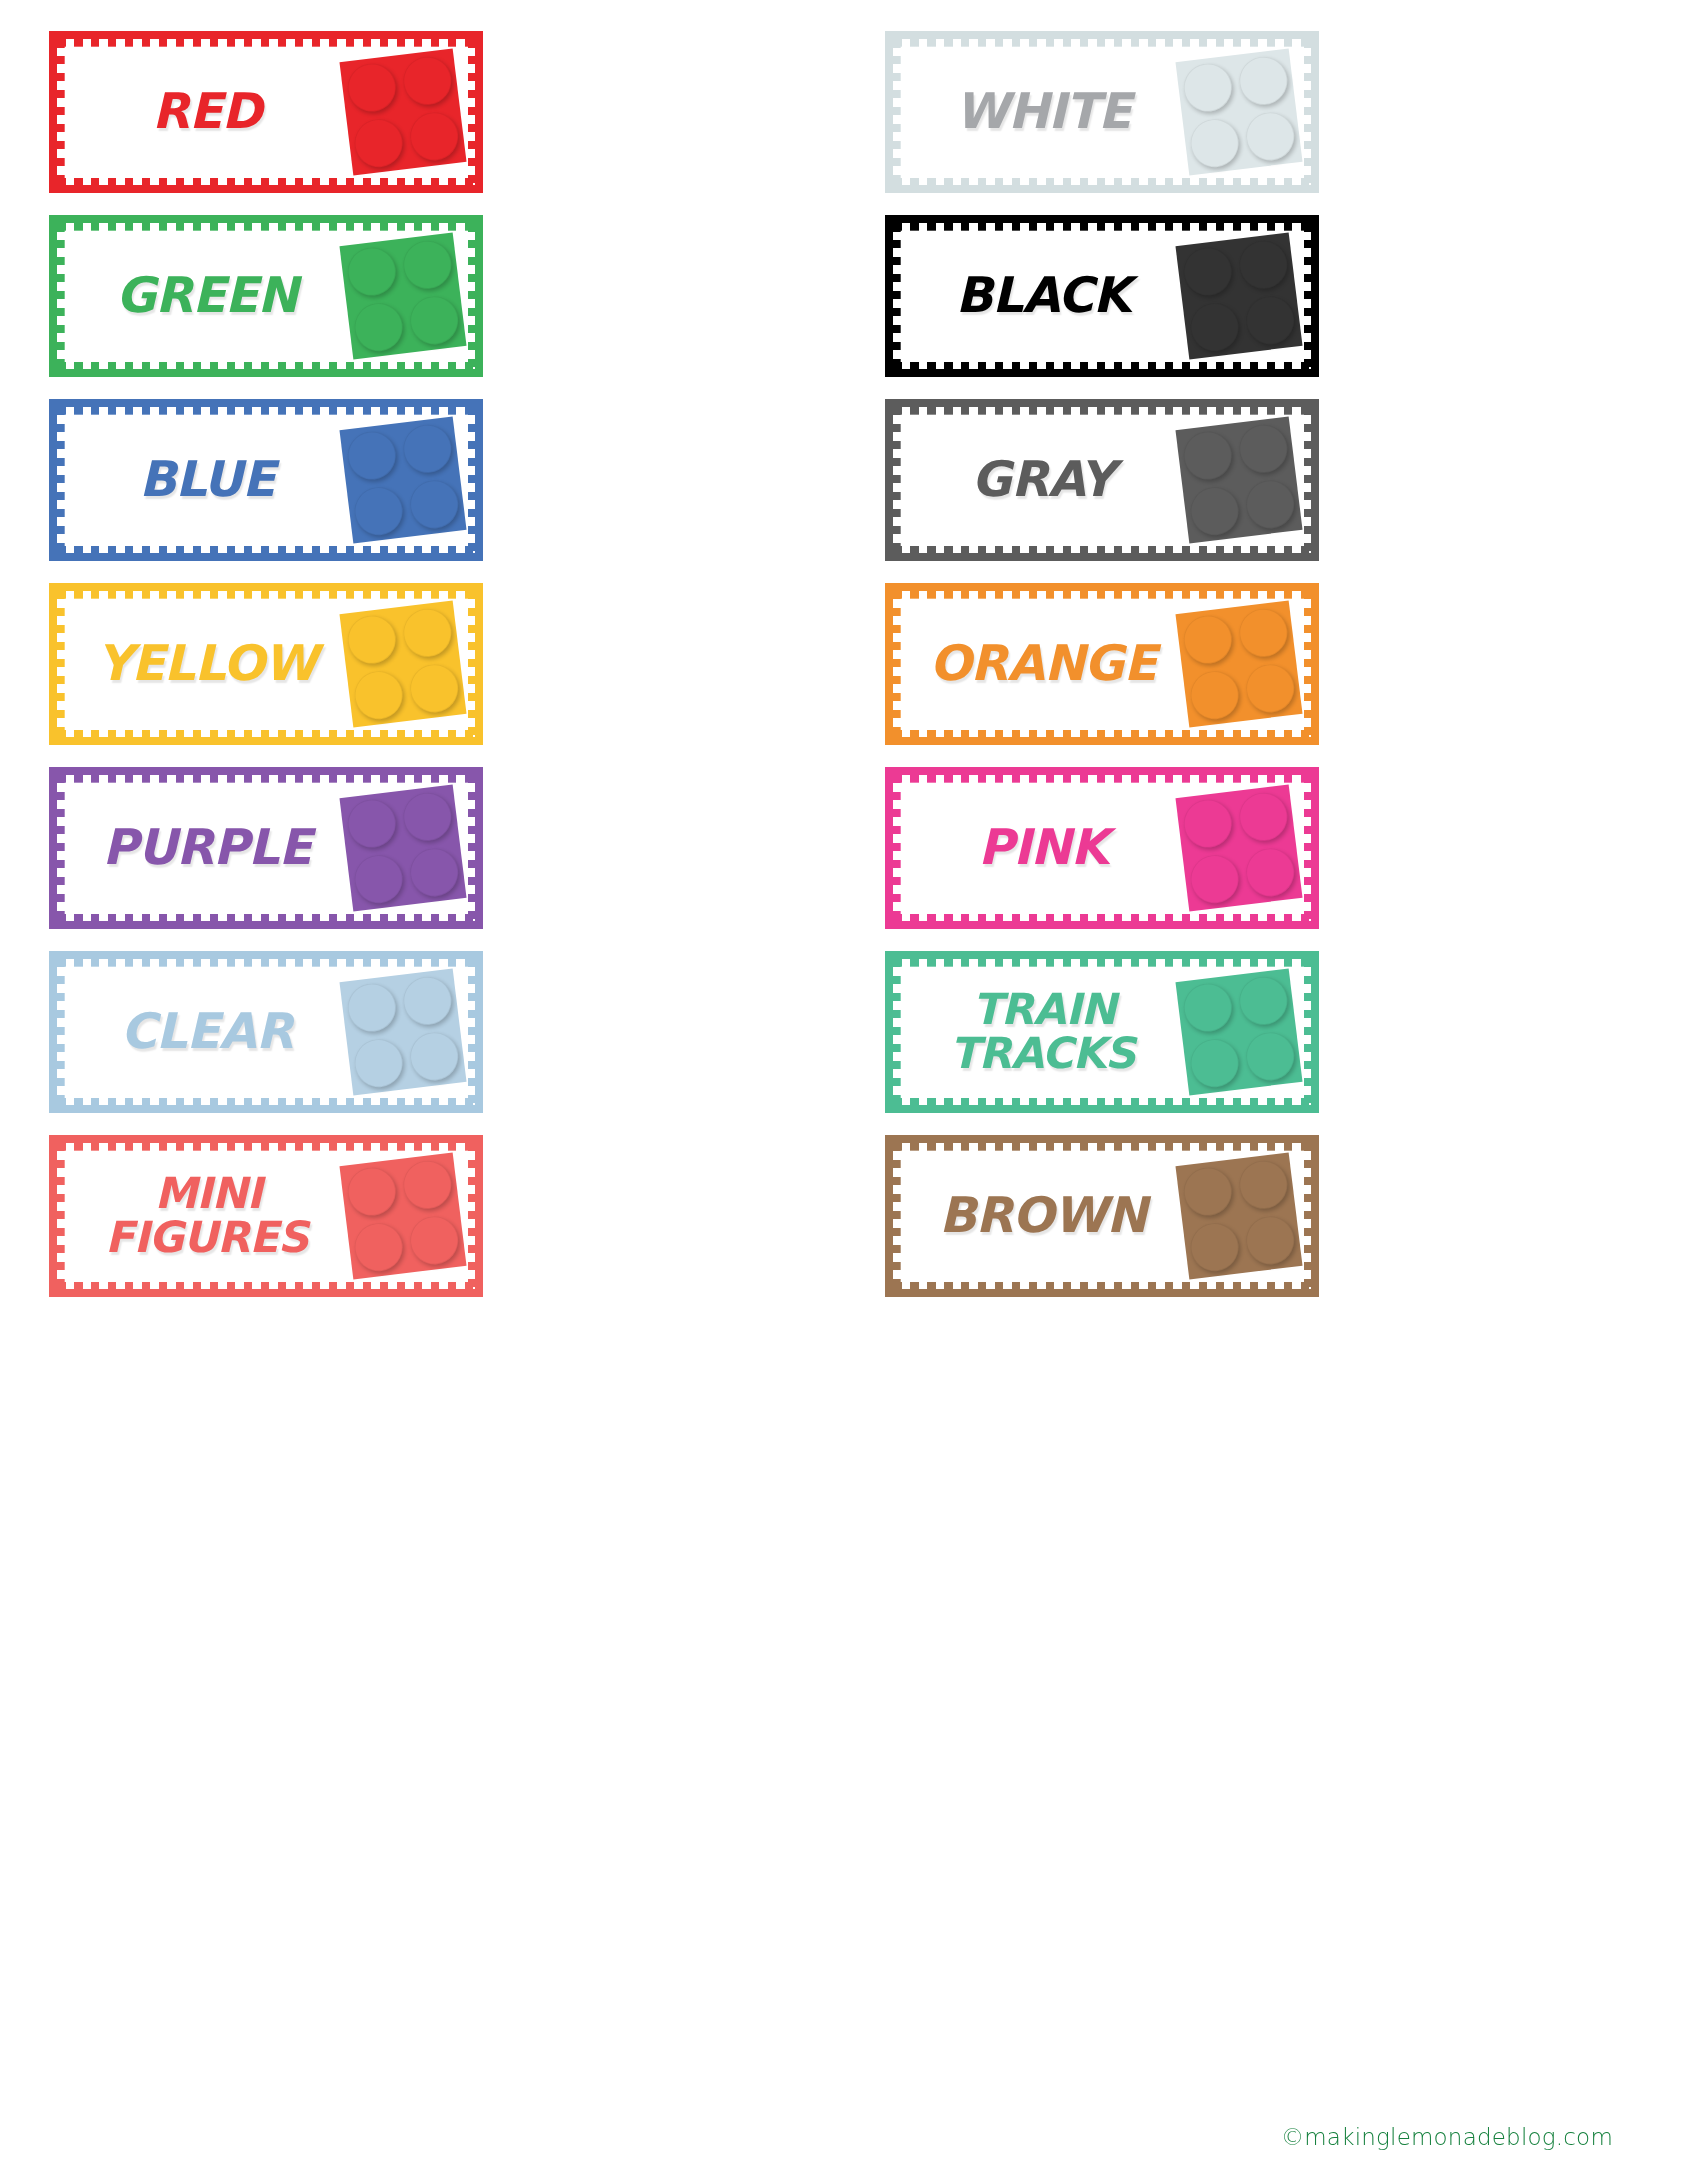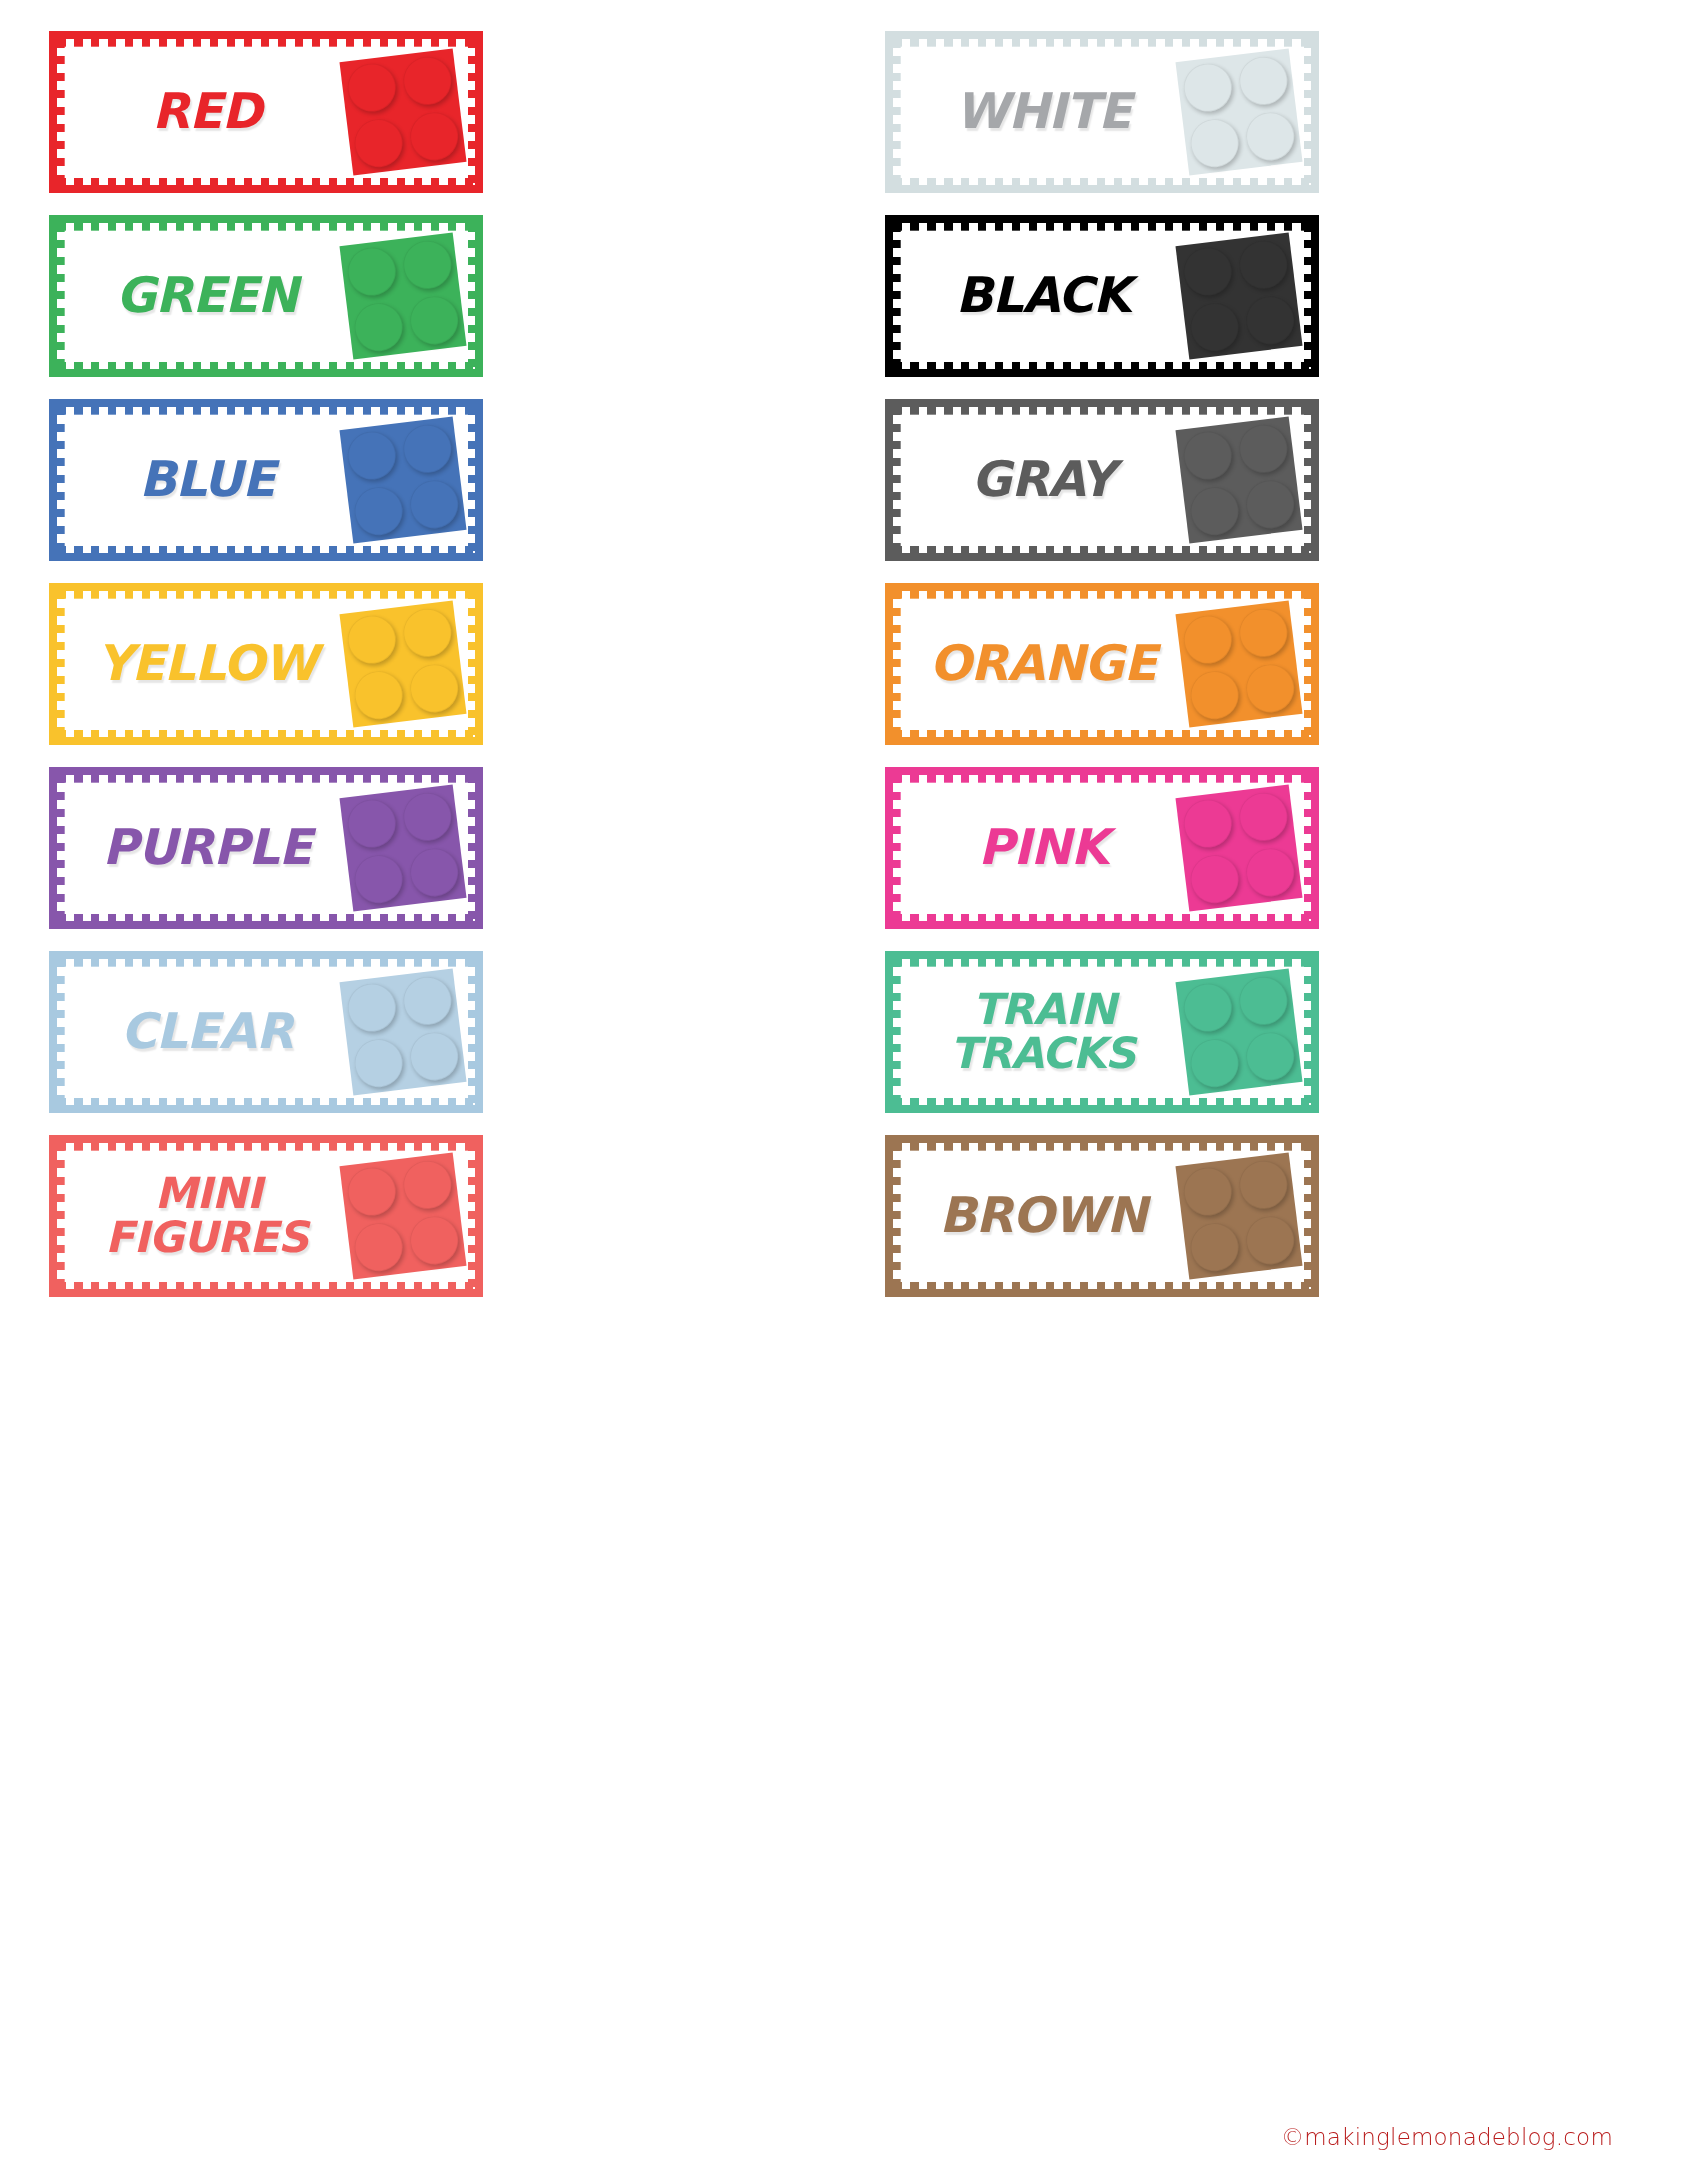--- a/index.html
+++ b/index.html
@@ -144,21 +144,21 @@
   }
 
   
   .footer-credit {
     position: absolute;
     right: 72px;
     bottom: 31px;
     font-family: "DejaVu Sans", sans-serif;
     font-size: 23px;
     font-weight: 300;
-    color: #b91c1c;
+    color: #15803d;
     letter-spacing: 0.2px;
     white-space: nowrap;
   }
 </style>
 </head>
 <body>
 
 <div class="sheet">
 
   <div class="label-grid">

